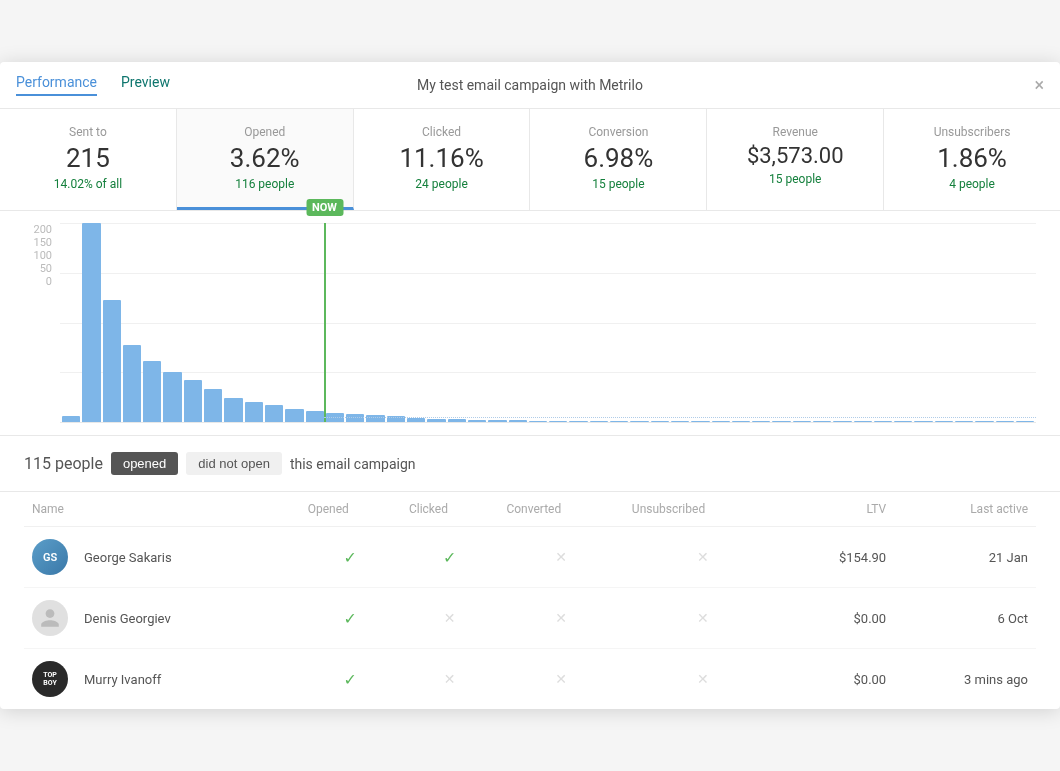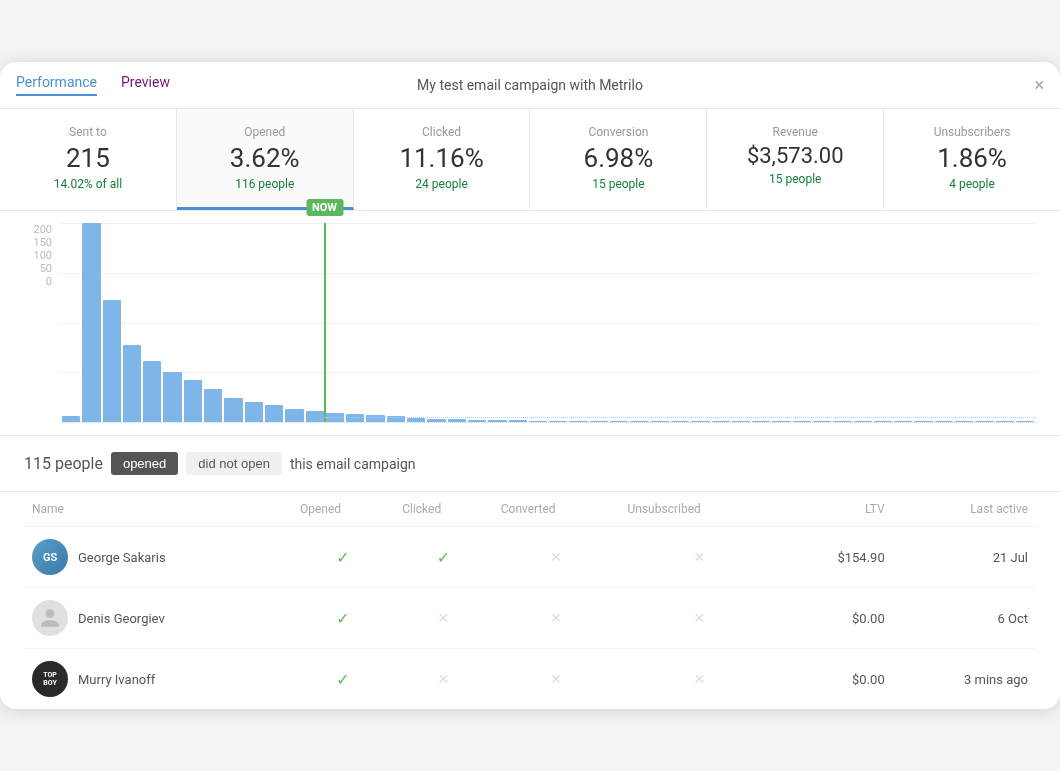--- a/index.html
+++ b/index.html
@@ -7,38 +7,38 @@
       font-family: -apple-system, BlinkMacSystemFont, 'Segoe UI', Roboto, sans-serif;
       background: #f5f5f5;
       display: flex;
       justify-content: center;
       align-items: center;
       min-height: 100vh;
     }
     .window {
       width: 1060px;
       background: #fff;
-      border-radius: 16px;
+      border-radius: 4px;
       box-shadow: 0 2px 20px rgba(0,0,0,0.15);
       overflow: hidden;
     }
     .titlebar {
       display: flex;
       align-items: center;
       padding: 12px 16px;
       border-bottom: 1px solid #e8e8e8;
       position: relative;
     }
     .tabs {
       display: flex;
       gap: 24px;
     }
     .tab {
       font-size: 14px;
-      color: #701a75;
+      color: #0f766e;
       cursor: pointer;
       padding-bottom: 4px;
     }
     .tab.active {
       color: #4a90d9;
       border-bottom: 2px solid #4a90d9;
     }
     .window-title {
       position: absolute;
       left: 50%;
@@ -228,21 +228,21 @@
     }
     tbody tr:last-child { border-bottom: none; }
     tbody td {
       padding: 12px 8px;
       font-size: 13px;
       color: #555;
     }
     .name-cell {
       display: flex;
       align-items: center;
-      gap: 10px;
+      gap: 16px;
     }
     .avatar {
       width: 36px;
       height: 36px;
       border-radius: 50%;
       background: #ddd;
       overflow: hidden;
       flex-shrink: 0;
       display: flex;
       align-items: center;
@@ -420,21 +420,21 @@
       <div class="name-cell">
         <div class="avatar avatar-george" style="background:linear-gradient(135deg,#5b9ec9,#3a78a8);display:flex;align-items:center;justify-content:center;color:white;font-size:11px;font-weight:600;">GS</div>
         <span>George Sakaris</span>
       </div>
     </td>
     <td class="center"><span class="check">✓</span></td>
     <td class="center"><span class="check">✓</span></td>
     <td class="center"><span class="cross">✕</span></td>
     <td class="center"><span class="cross">✕</span></td>
     <td class="right">$154.90</td>
-    <td class="right">21 Jul</td>
+    <td class="right">21 Jan</td>
   </tr>
           <tr>
     <td>
       <div class="name-cell">
         <div class="avatar-placeholder">
                   <svg width="22" height="22" viewBox="0 0 24 24" fill="#bbb">
                     <path d="M12 12c2.7 0 4.8-2.1 4.8-4.8S14.7 2.4 12 2.4 7.2 4.5 7.2 7.2 9.3 12 12 12zm0 2.4c-3.2 0-9.6 1.6-9.6 4.8v2.4h19.2v-2.4c0-3.2-6.4-4.8-9.6-4.8z"></path>
                   </svg>
                 </div>
         <span>Denis Georgiev</span>

